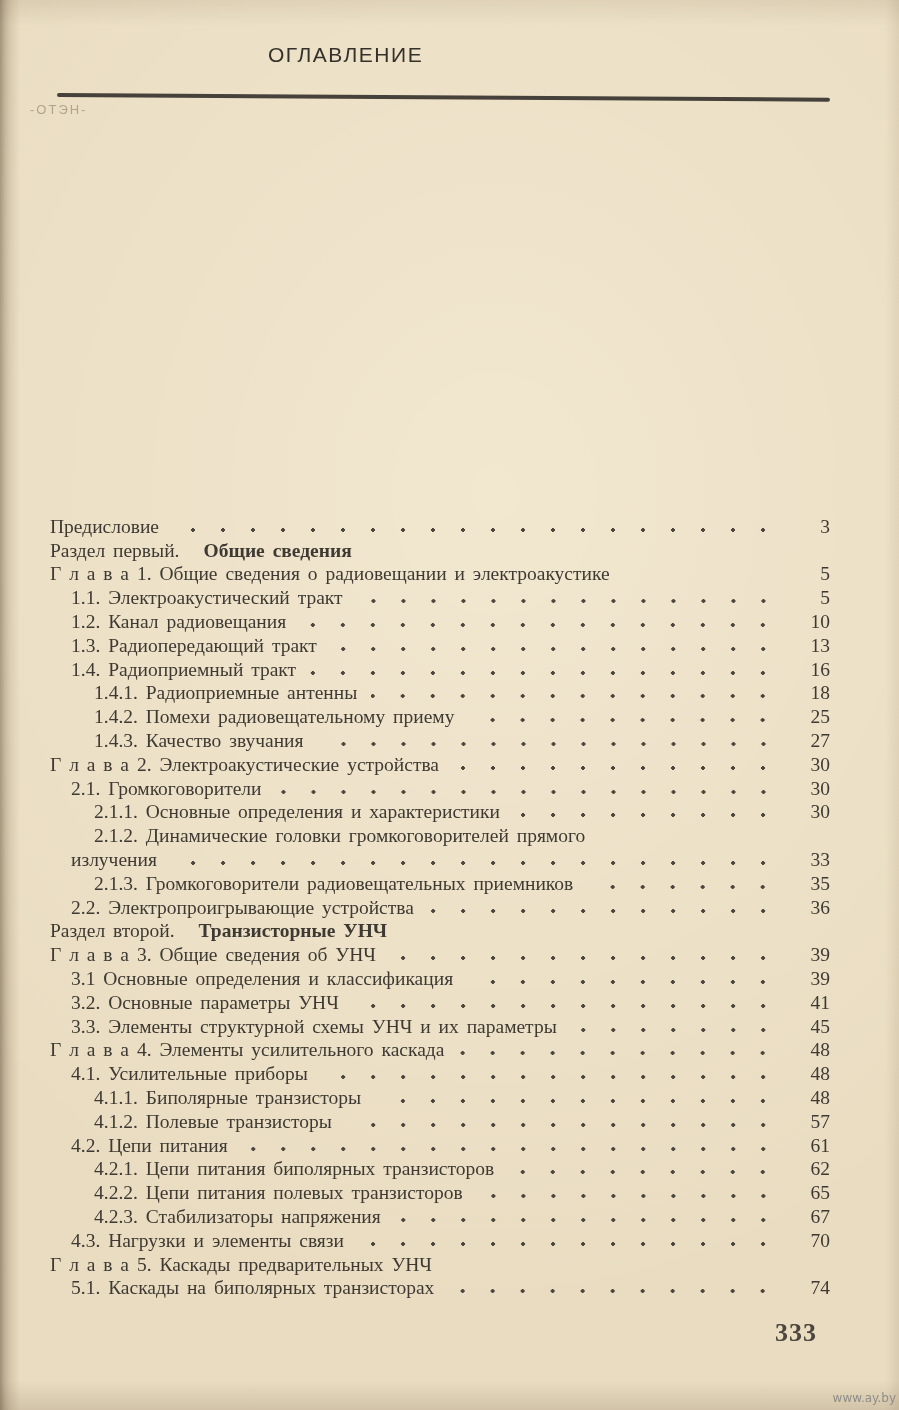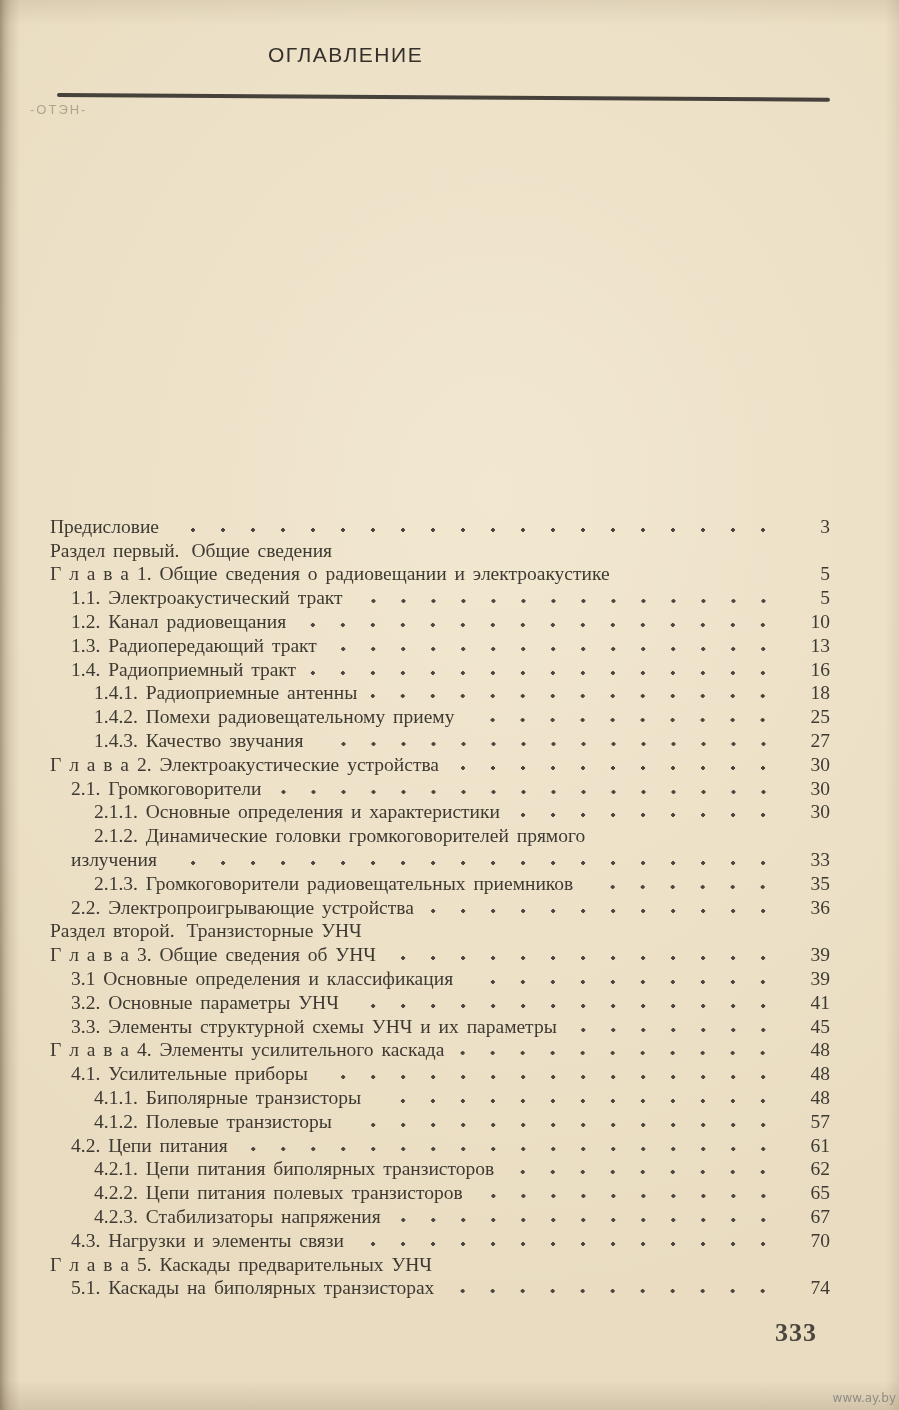--- a/index.html
+++ b/index.html
@@ -49,21 +49,21 @@
   .row {
     display: flex; align-items: flex-end;
     height: 23.8px;
     font-size: 19.5px;
     white-space: nowrap;
     word-spacing: 3px;
   }
   .row.i1 { padding-left: 21px; }
   .row.i2 { padding-left: 44px; }
   .row .t { flex: 0 0 auto; }
-  .row .b { flex: 0 0 auto; font-weight: normal; margin-left: 12px; }
+  .row .b { flex: 0 0 auto; font-weight: bold; margin-left: 24px; }
   .leader {
     flex: 1 1 auto;
     align-self: flex-end;
     height: 6px;
     margin: 0 10px 5px 14px;
     min-width: 0;
     background-image: radial-gradient(circle at 3px 3px, #4b463e 1.7px, rgba(0,0,0,0) 2.1px);
     background-size: 30px 6px;
     background-repeat: repeat-x;
     background-position: right bottom;

